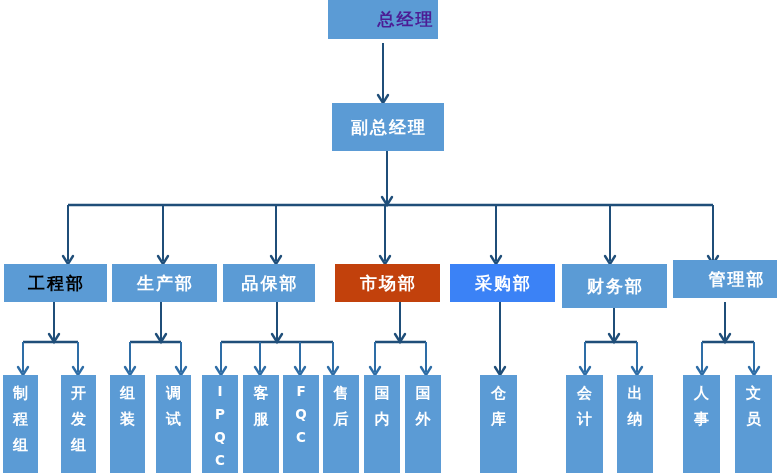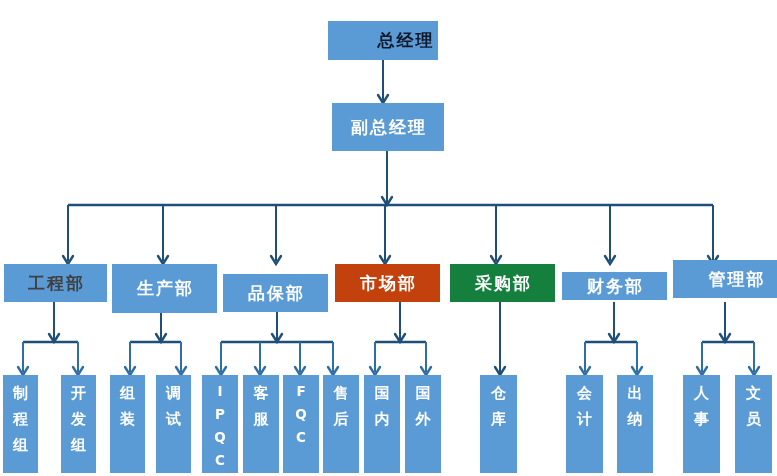--- a/index.html
+++ b/index.html
@@ -121,28 +121,28 @@
       <path d="M 632 367 L 637 375 L 642 367" fill="none" stroke="#2E6DA6" stroke-width="2.4" stroke-linecap="round"></path>
       <line x1="725" y1="302" x2="725" y2="340" stroke="#1F4E79" stroke-width="2"></line>
       <path d="M 720 334 L 725 342 L 730 334" fill="none" stroke="#1F4E79" stroke-width="2.4" stroke-linecap="round"></path>
       <line x1="702" y1="342" x2="754" y2="342" stroke="#1F4E79" stroke-width="2.6"></line>
       <line x1="702" y1="342" x2="702" y2="372" stroke="#2E6DA6" stroke-width="2"></line>
       <path d="M 697 367 L 702 375 L 707 367" fill="none" stroke="#2E6DA6" stroke-width="2.4" stroke-linecap="round"></path>
       <line x1="754" y1="342" x2="754" y2="372" stroke="#2E6DA6" stroke-width="2"></line>
       <path d="M 749 367 L 754 375 L 759 367" fill="none" stroke="#2E6DA6" stroke-width="2.4" stroke-linecap="round"></path>
     </svg>
 
-<div class="node" style="left: 328px; top: 21px; width: 110px; height: 39px; background: rgb(91, 155, 213); color: #0f172a; padding-left: 44px;">总经理</div>
+<div class="node" style="left: 328px; top: 0; width: 110px; height: 39px; background: rgb(91, 155, 213); color: #4c1d95; padding-left: 44px;">总经理</div>
     <div class="node" style="left: 332px; top: 103px; width: 112px; height: 48px; background: rgb(91, 155, 213); color: rgb(255, 255, 255);">副总经理</div>
-    <div class="node" style="left: 4px; top: 264px; width: 103px; height: 38px; background: rgb(91, 155, 213); color: #404040;">工程部</div>
-    <div class="node" style="left: 112px; top: 264px; width: 105px; height: 49px; background: rgb(91, 155, 213); color: rgb(255, 255, 255);">生产部</div>
-    <div class="node" style="left: 223px; top: 264px; width: 105px; height: 38px; background: rgb(91, 155, 213); color: rgb(255, 255, 255); margin-top: 10px;">品保部</div>
+    <div class="node" style="left: 4px; top: 264px; width: 103px; height: 38px; background: rgb(91, 155, 213); color: #000000;">工程部</div>
+    <div class="node" style="left: 112px; top: 264px; width: 105px; height: 38px; background: rgb(91, 155, 213); color: rgb(255, 255, 255);">生产部</div>
+    <div class="node" style="left: 223px; top: 264px; width: 92px; height: 38px; background: rgb(91, 155, 213); color: rgb(255, 255, 255);">品保部</div>
     <div class="node" style="left: 335px; top: 264px; width: 105px; height: 38px; background: #c2410c; color: rgb(255, 255, 255);">市场部</div>
-    <div class="node" style="left: 450px; top: 264px; width: 105px; height: 38px; background: #15803d; color: rgb(255, 255, 255);">采购部</div>
-    <div class="node" style="left: 562px; top: 272px; width: 105px; height: 28px; background: rgb(91, 155, 213); color: rgb(255, 255, 255);">财务部</div>
+    <div class="node" style="left: 450px; top: 264px; width: 105px; height: 38px; background: #3b82f6; color: rgb(255, 255, 255);">采购部</div>
+    <div class="node" style="left: 562px; top: 264px; width: 105px; height: 44px; background: rgb(91, 155, 213); color: rgb(255, 255, 255);">财务部</div>
     <div class="node" style="left: 673px; top: 260px; width: 126px; height: 38px; background: rgb(91, 155, 213); color: rgb(255, 255, 255);">管理部</div>
     <div class="node vertical" style="left: 3px; top: 375px; width: 35px; height: 98px; background: rgb(91, 155, 213); color: rgb(255, 255, 255);">
       <span class="char">制</span>
       <span class="char">程</span>
       <span class="char">组</span>
     </div>
     <div class="node vertical" style="left: 61px; top: 375px; width: 35px; height: 98px; background: rgb(91, 155, 213); color: rgb(255, 255, 255);">
       <span class="char">开</span>
       <span class="char">发</span>
       <span class="char">组</span>

